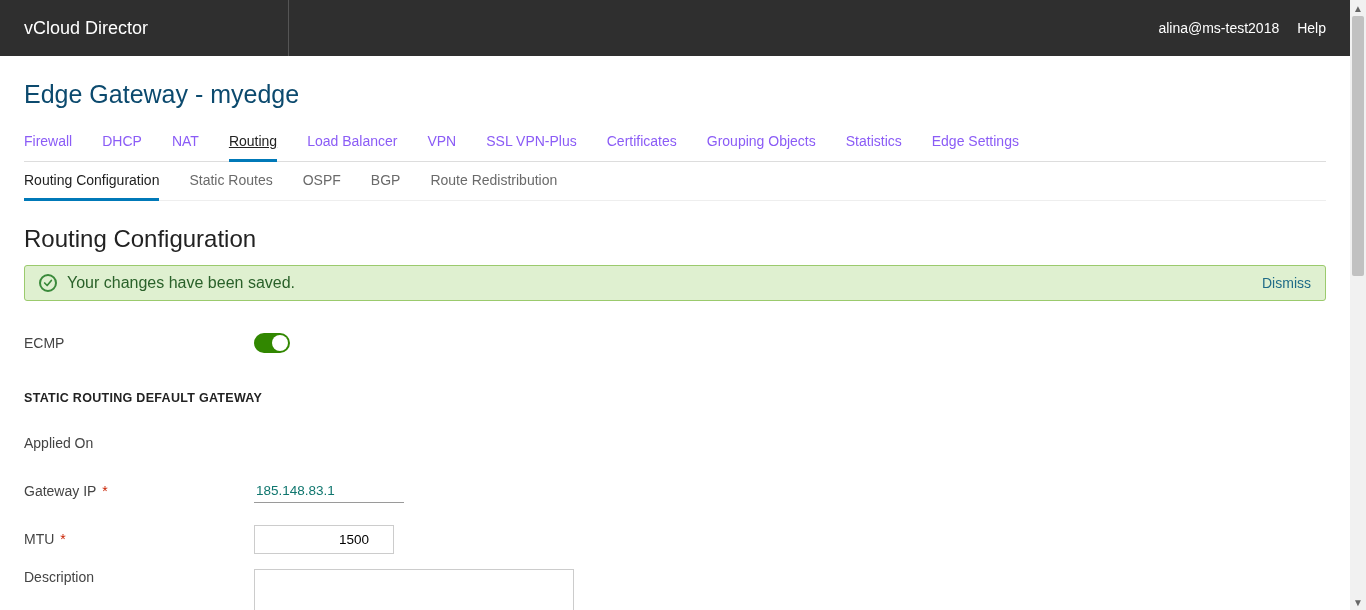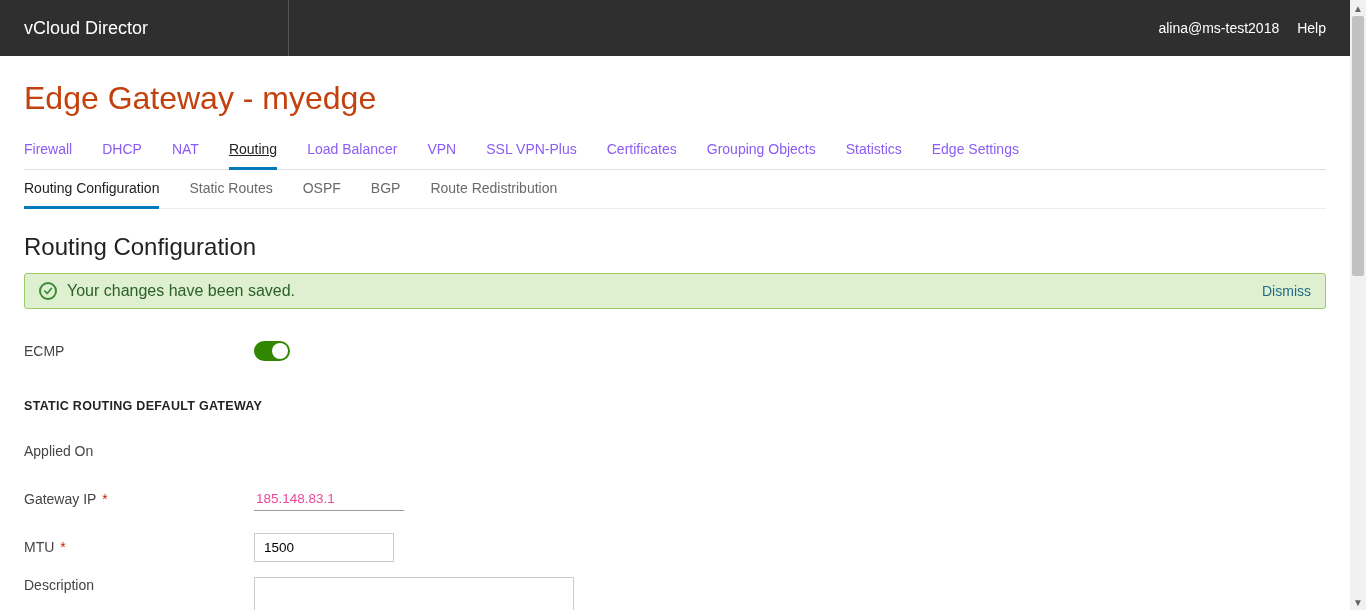--- a/index.html
+++ b/index.html
@@ -9,21 +9,21 @@
   .scrollbar-stub .arrow-up, .scrollbar-stub .arrow-dn { width:16px; height:16px; display:flex; align-items:center; justify-content:center; color:#666; font-size:10px; }
   .scrollbar-stub .track { height: calc(610px - 32px); position: relative; }
   .scrollbar-stub .thumb { position:absolute; top:0; left:2px; width:12px; height:260px; background:#c1c1c1; border-radius:2px; }
 
   .topbar { height: 56px; background: #2f2f2f; display:flex; align-items:center; justify-content:space-between; padding: 0 24px; color:#fff; }
   .topbar .left { display:flex; align-items:center; height:100%; }
   .brand { font-size: 18px; font-weight: 400; padding-right: 140px; border-right: 1px solid #555; height:100%; display:flex; align-items:center; }
   .topbar .right { display:flex; align-items:center; gap: 18px; font-size: 14px; }
 
   .content { padding: 24px 24px 0 24px; }
-  .page-title { font-size: 32px; font-weight: 300; color:#c2410c; margin-bottom: 18px; }
+  .page-title { font-size: 25px; font-weight: 300; color:#0c4a6e; margin-bottom: 18px; }
 
   .tabs-primary { display:flex; gap: 30px; border-bottom:1px solid #ddd; padding-bottom: 0; }
   .tabs-primary .tab { font-size: 14px; color:#8b5cf6; padding: 6px 0 10px 0; cursor:pointer; }
   .tabs-primary .tab.active { color:#222; font-weight:500; border-bottom:3px solid #0079b8; margin-bottom:-1px;text-decoration:underline; }
 
   .tabs-secondary { display:flex; gap: 30px; border-bottom:1px solid #eee; margin-top:0; }
   .tabs-secondary .tab { font-size:14px; color:#6a6a6a; padding: 10px 0 10px 0; cursor:pointer; }
   .tabs-secondary .tab.active { color:#222; font-weight:500; border-bottom:3px solid #0079b8; margin-bottom:-1px; }
 
   .section-title { font-size: 24px; font-weight: 300; color:#222; margin-top: 24px; margin-bottom: 12px; }
@@ -42,22 +42,22 @@
   .section-head { font-size:12.5px; font-weight:700; letter-spacing:0.3px; color:#222; margin: 24px 0 14px 0; }
 
   .toggle { width:36px; height:20px; background:#318700; border-radius:20px; position:relative; cursor:pointer; }
   .toggle .knob { position:absolute; right:2px; top:2px; width:16px; height:16px; background:#fff; border-radius:50%; }
 
   .select-field { display:flex; align-items:center; gap:14px; }
   .fake-select { width:190px; border:none; border-bottom:1px solid #9a9a9a; padding:4px 18px 4px 2px; font-size:13.5px; color:#333; background:transparent; position:relative; }
   .fake-select .chev { position:absolute; right:2px; top:6px; color:#777; font-size:10px; }
   .info-icon { width:16px; height:16px; border-radius:50%; background:#1168bd; color:#fff; font-size:11px; font-weight:700; display:flex; align-items:center; justify-content:center; cursor:default; }
 
-  .underline-input { width:150px; border:none; border-bottom:1px solid #9a9a9a; padding:4px 2px; font-size:13.5px; color:#ec4899; outline:none; background:transparent; }
-  .box-input { width:140px; border:1px solid #ccc; padding:6px 9px; font-size:13.5px; outline:none; }
+  .underline-input { width:150px; border:none; border-bottom:1px solid #9a9a9a; padding:4px 2px; font-size:13.5px; color:#0f766e; outline:none; background:transparent; }
+  .box-input { width:140px; border:1px solid #ccc; padding:6px 24px; font-size:13.5px; text-align:right; outline:none; }
   .textarea { width:320px; height:60px; border:1px solid #ccc; padding:6px; font-size:13.5px; outline:none; resize:none; }
 </style>
 </head>
 <body>
 
 <div class="viewport">
 
   <div class="topbar">
     <div class="left">
       <div class="brand">vCloud Director</div>

